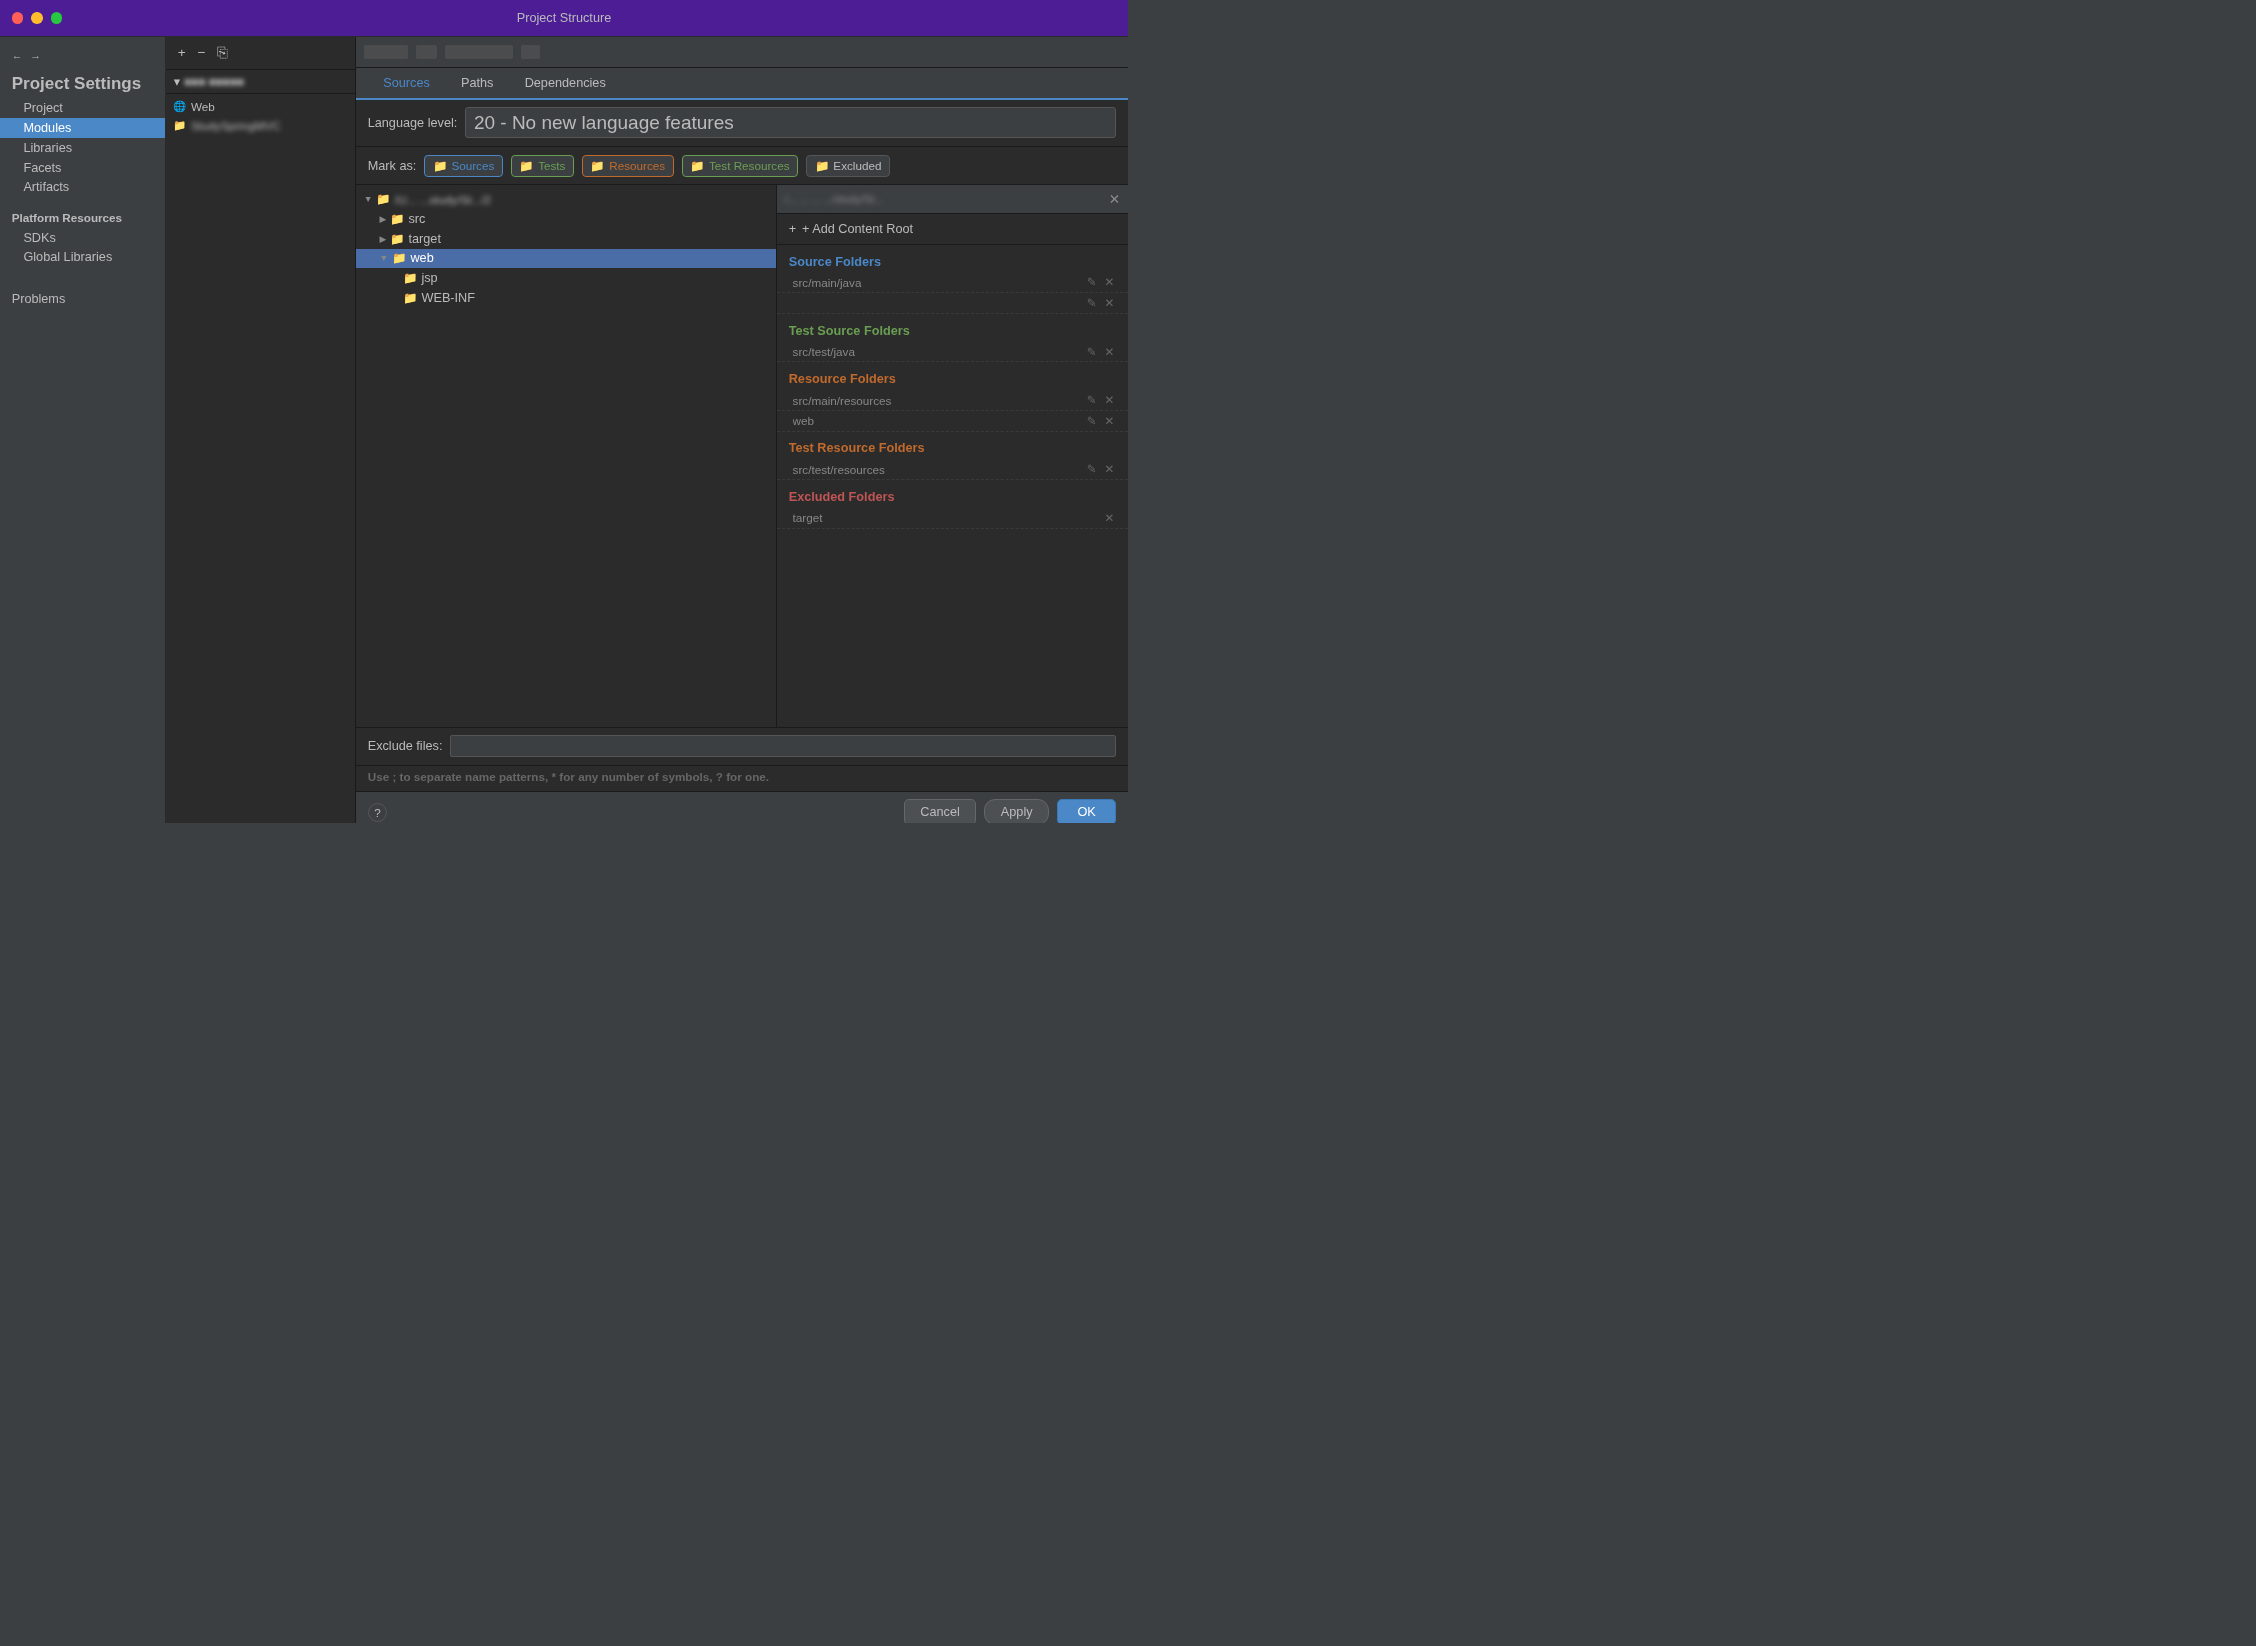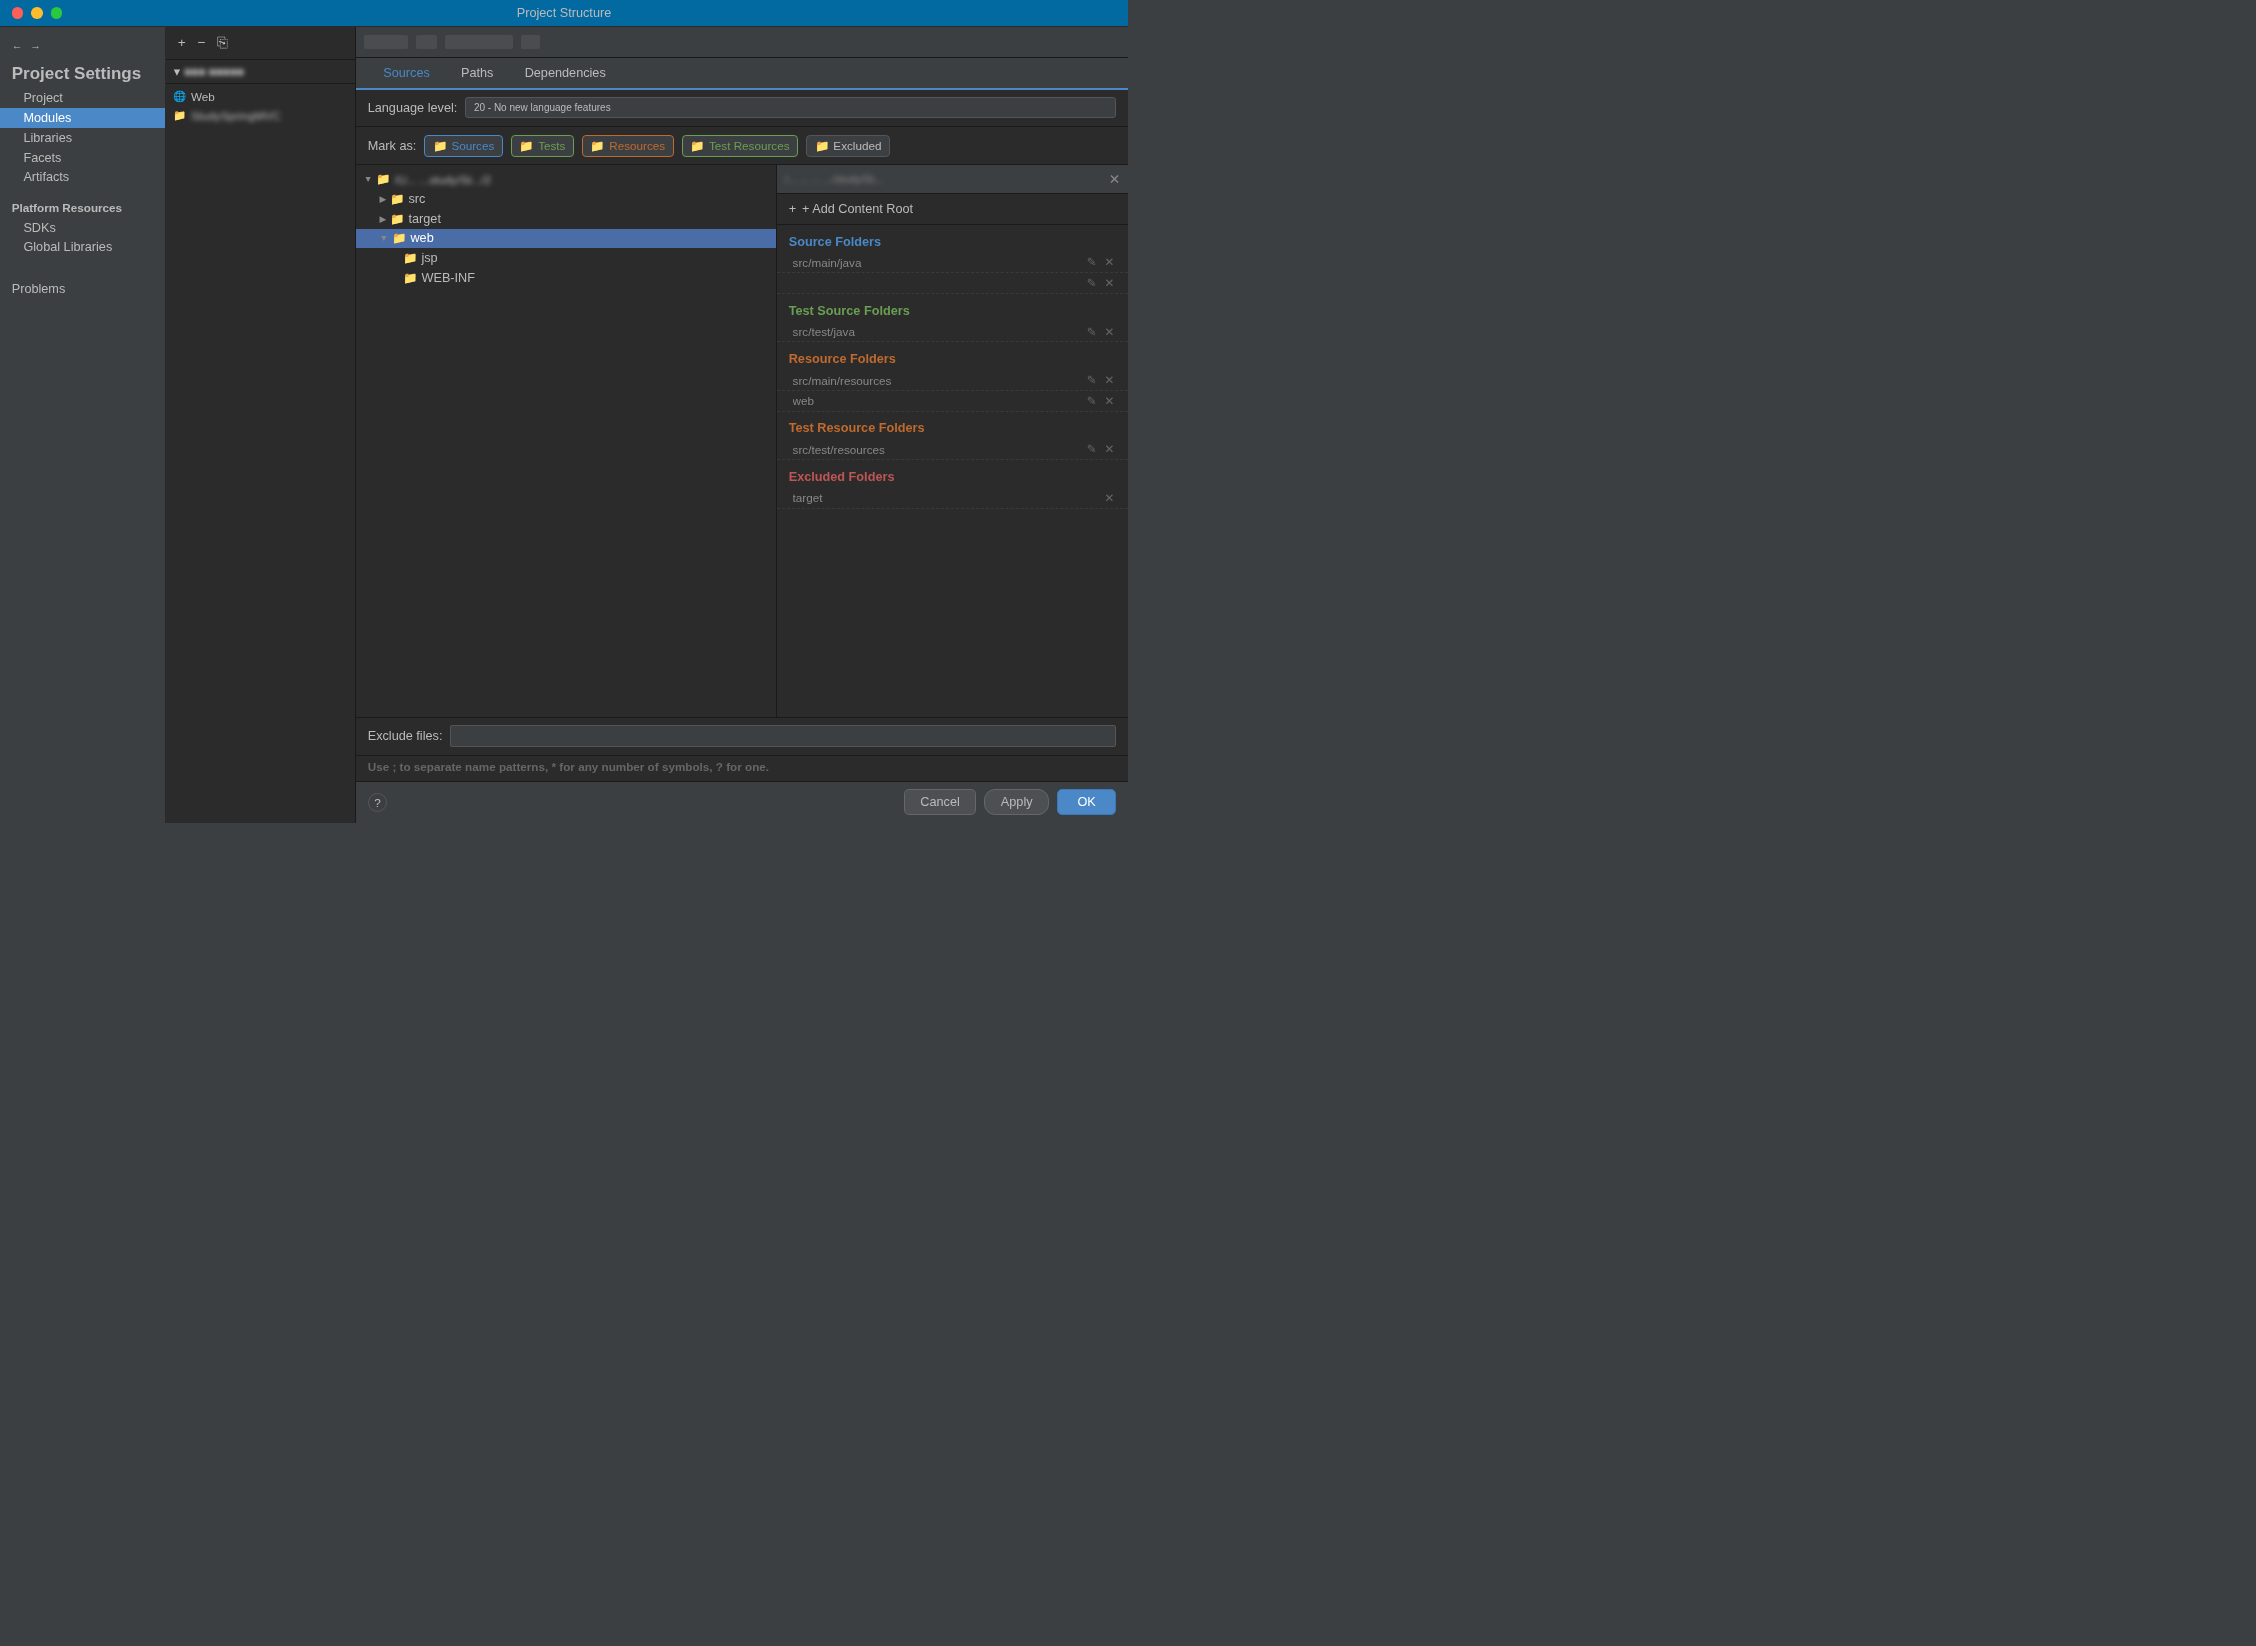--- a/index.html
+++ b/index.html
@@ -8,22 +8,22 @@
       background: #3c3f41;
       color: #bbbbbb;
       font-size: 12.7px;
       width: 1128px;
       height: 823px;
       overflow: hidden;
       position: relative;
     }
     
     .title-bar {
-      background: #0369a1;
-      height: 27px;
+      background: #4c1d95;
+      height: 37px;
       display: flex;
       align-items: center;
       justify-content: center;
       position: relative;
       border-bottom: 1px solid #2b2b2b;
     }
     .title-bar-buttons {
       position: absolute;
       left: 11.7px;
       display: flex;
@@ -199,21 +199,21 @@
       border-bottom: 1px solid #1a1a1a;
       gap: 7.8px;
     }
     .lang-level-label { color: #bbbbbb; font-size: 12.7px; }
     .lang-level-dropdown {
       flex: 1;
       background: #3c3f41;
       border: 1px solid #555;
       color: #bbbbbb;
       padding: 3.9px 7.8px;
-      font-size: 10px;
+      font-size: 19px;
       border-radius: 2.9px;
       appearance: none;
     }
     
     .mark-as-bar {
       display: flex;
       align-items: center;
       padding: 7.8px 11.7px;
       border-bottom: 1px solid #1a1a1a;
       gap: 7.8px;

